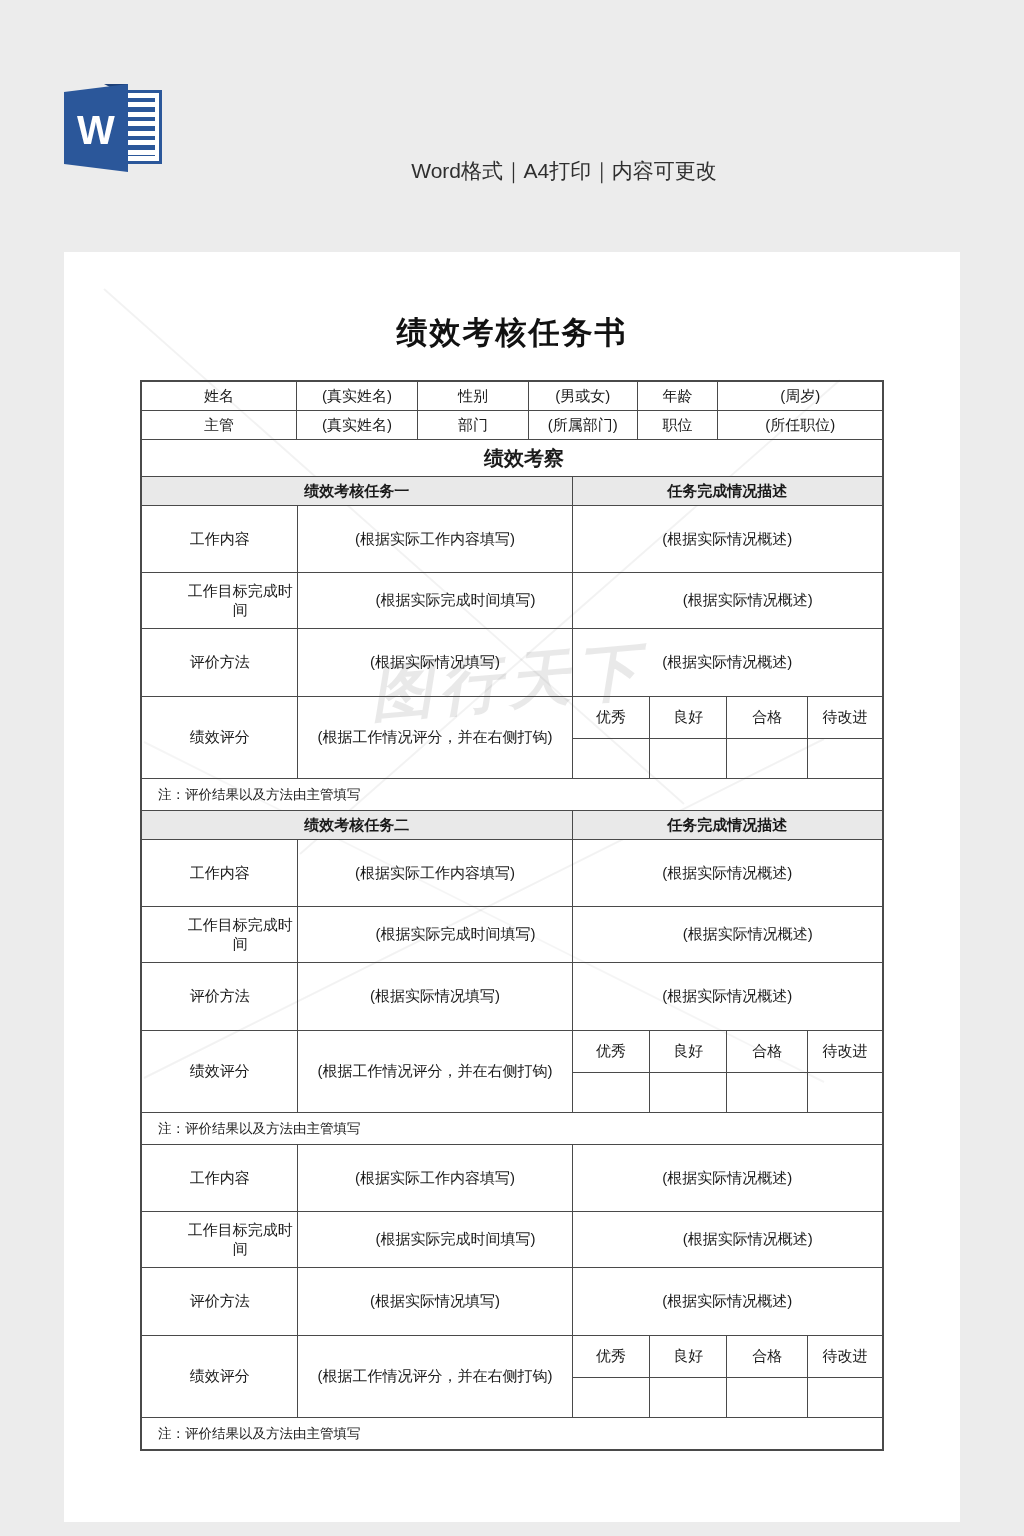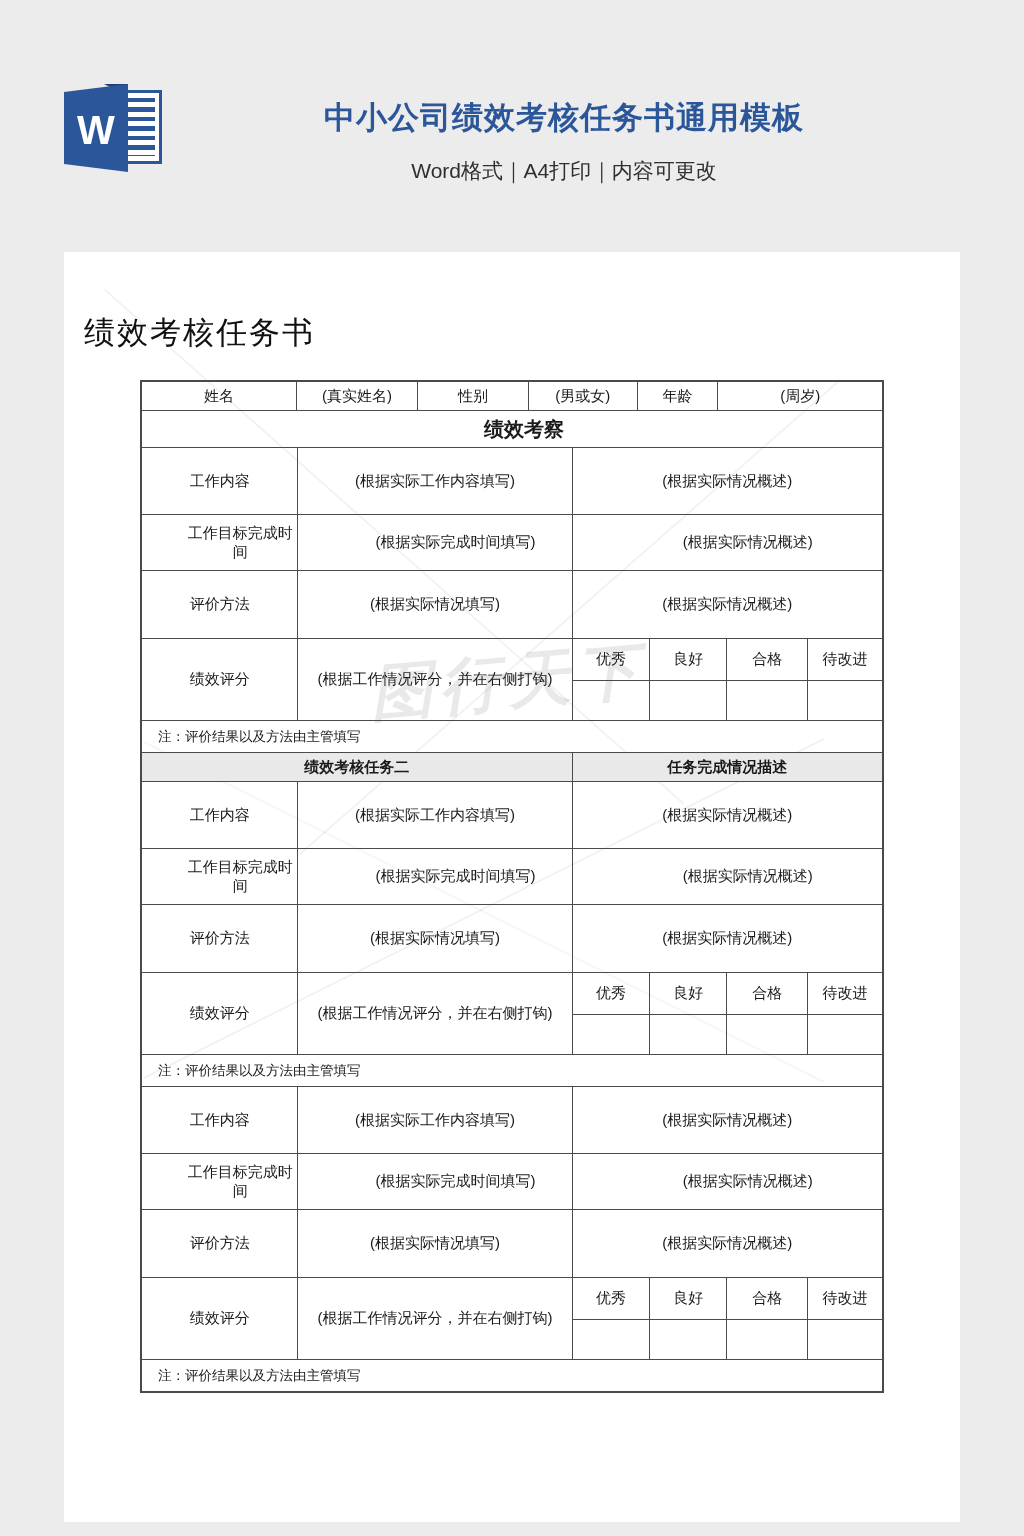--- a/index.html
+++ b/index.html
@@ -54,22 +54,22 @@
   .wm-svg { position:absolute; inset:0; pointer-events:none; }
   .wm-text {
     position:absolute; left:306px; top:388px;
     font-family:"DejaVu Serif", serif;
     font-size:62px; font-weight:bold; font-style:italic;
     letter-spacing:7px; color:rgba(0,0,0,0.085);
     transform:rotate(-5deg); white-space:nowrap; pointer-events:none;
   }
 
   .doc-title {
-    margin-top:60px; text-align:left;
-    font-size:31px; font-weight:400; color:#111; letter-spacing:2px;padding-left:20px;
+    margin-top:60px; text-align:center;
+    font-size:31px; font-weight:700; color:#111; letter-spacing:2px;
   }
 
   .table-wrap {
     width:744px; margin:26px auto 0;
     border:1px solid #4a4a4a;
     position:relative; background:transparent;
   }
   table { width:100%; border-collapse:collapse; table-layout:fixed; }
   table + table { margin-top:-1px; }
   td {
@@ -94,21 +94,20 @@
 <div class="banner">
   <div class="word-icon">
     <div class="w-page">
       <div class="w-page-lines"></div>
     </div>
     <div class="w-fold"></div>
     <div class="w-panel">
       <span>W</span>
     </div>
   </div>
-  <div class="banner-title">中小公司绩效考核任务书通用模板</div>
   <div class="banner-subtitle">Word格式｜A4打印｜内容可更改</div>
 </div>
 
 <div class="page">
 
   <svg class="wm-svg" width="896" height="1270" viewBox="0 0 896 1270">
     <line x1="40" y1="37" x2="620" y2="552" stroke="rgba(0,0,0,0.05)" stroke-width="2"></line>
     <line x1="236" y1="602" x2="776" y2="128" stroke="rgba(0,0,0,0.05)" stroke-width="2"></line>
     <line x1="760" y1="487" x2="80" y2="826" stroke="rgba(0,0,0,0.05)" stroke-width="2"></line>
     <line x1="80" y1="490" x2="760" y2="830" stroke="rgba(0,0,0,0.04)" stroke-width="2"></line>
@@ -130,31 +129,51 @@
       </colgroup>
       <tbody>
           <tr>
         <td>姓名</td>
         <td>(真实姓名)</td>
         <td>性别</td>
         <td>(男或女)</td>
         <td>年龄</td>
         <td>(周岁)</td>
       </tr>
+      <tr>
+        <td>主管</td>
+        <td>(真实姓名)</td>
+        <td>部门</td>
+        <td>(所属部门)</td>
+        <td>职位</td>
+        <td>(所任职位)</td>
+      </tr>
     </tbody>
       </table>
 
     <table class="section-table">
       <tbody>
           <tr>
         <td>绩效考察</td>
       </tr>
     </tbody>
       </table>
 
+    <table class="task-header">
+      <colgroup>
+          <col style="width:58.1%">
+          <col style="width:41.9%">
+        </colgroup>
+      <tbody>
+          <tr>
+        <td>绩效考核任务一</td>
+        <td>任务完成情况描述</td>
+      </tr>
+    </tbody>
+      </table>
     <table class="task-body">
       <colgroup>
         <col style="width:21.1%">
           <col style="width:37.0%">
           <col style="width:10.5%">
         <col style="width:10.4%">
           <col style="width:10.9%">
           <col style="width:10.1%">
       </colgroup>
       <tbody>

